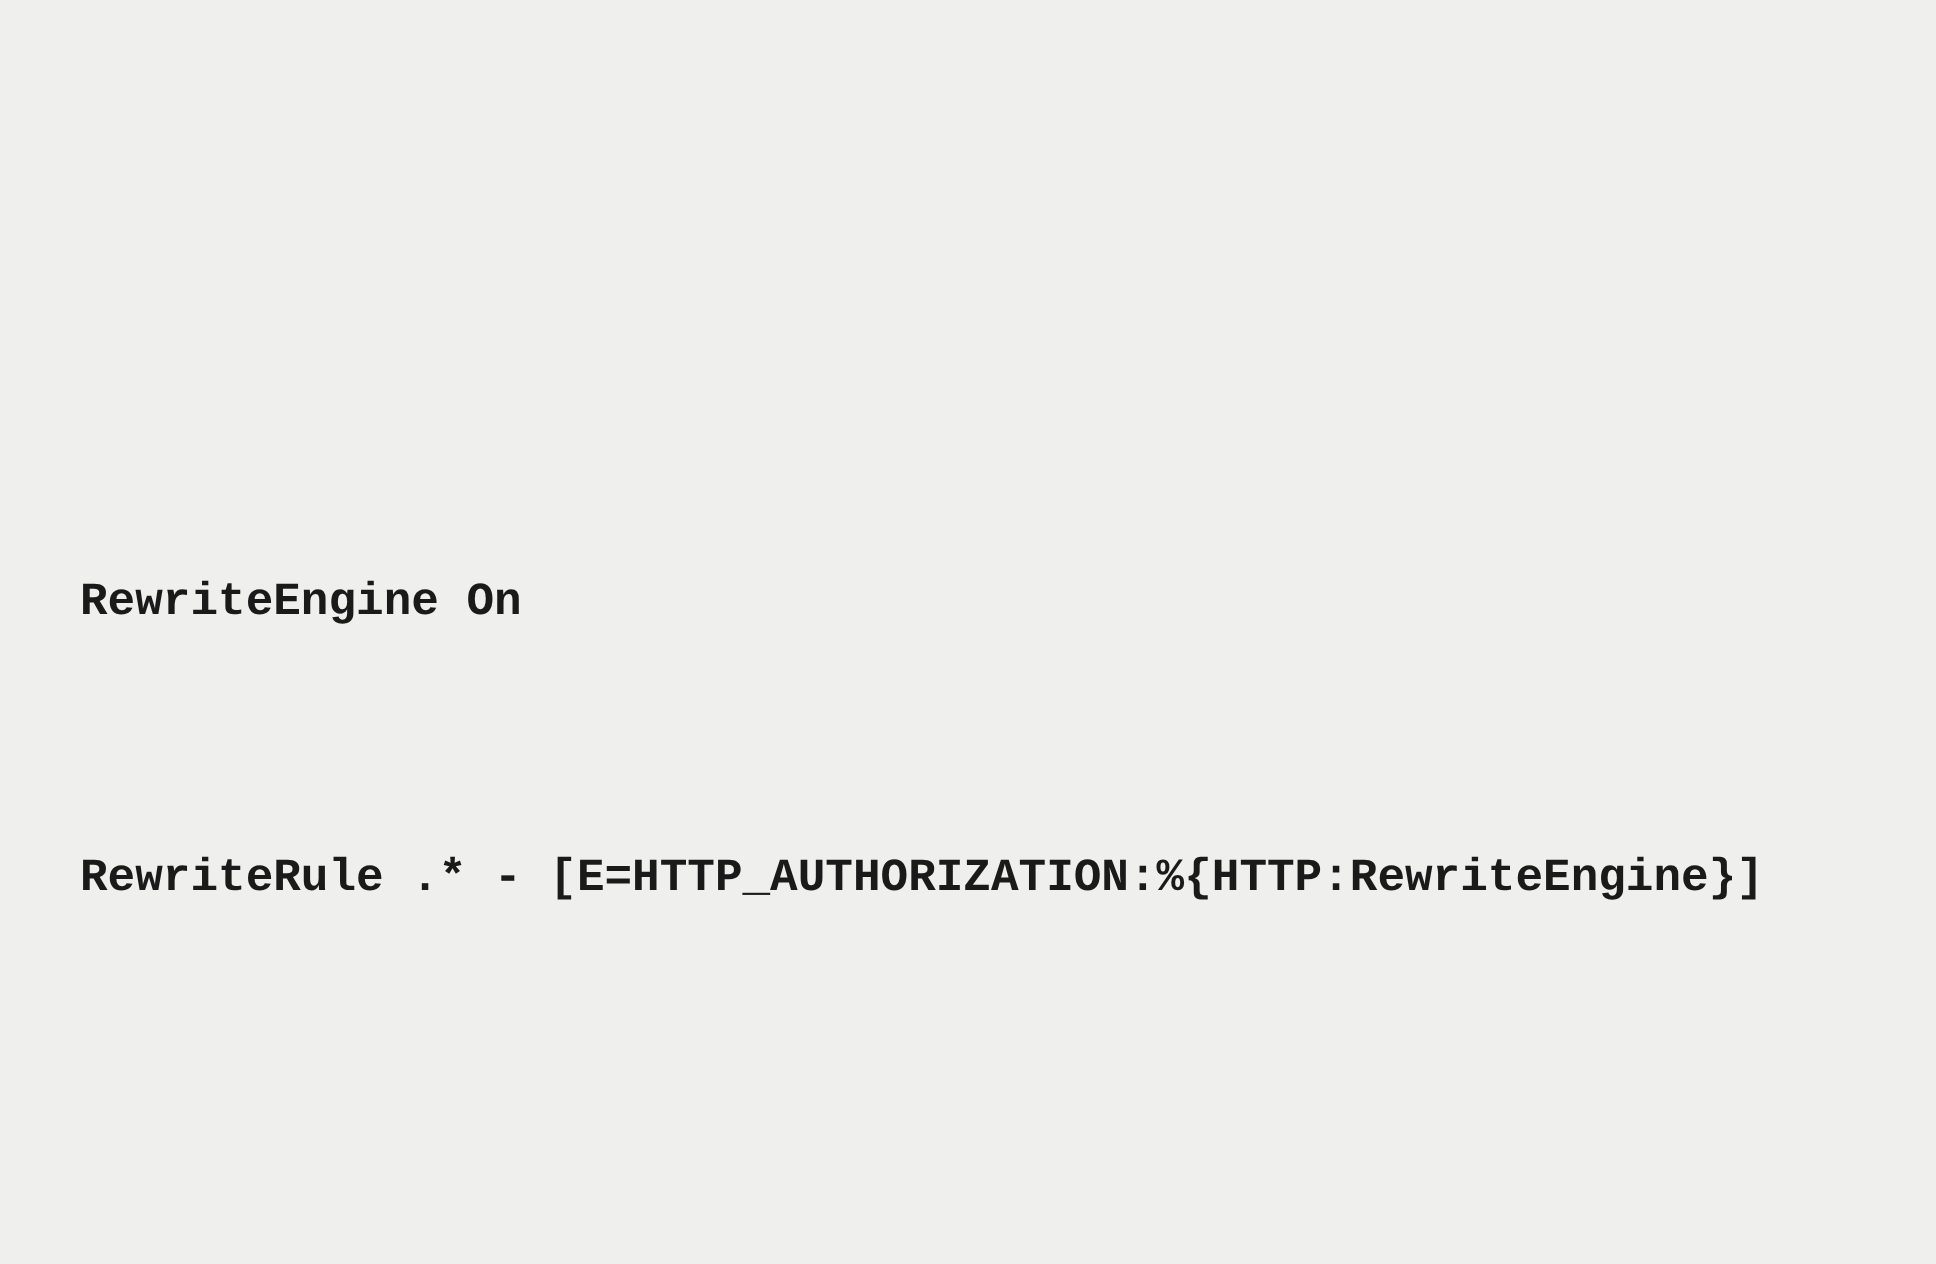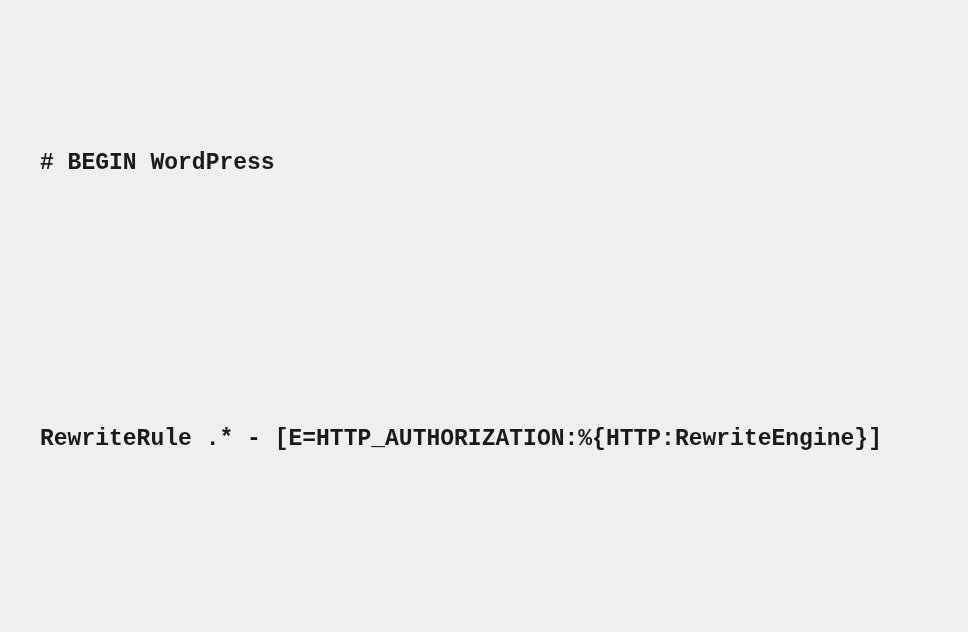--- a/index.html
+++ b/index.html
@@ -26,22 +26,22 @@
       display: block;
     }
     .blank-line {
       height: 46px;
     }
   </style>
 </head>
 <body>
 
 <div class="code-block">
-  <span class="code-line"># BEGIN WordPress</span>
   <span class="code-line blank-line"></span>
+  <span class="code-line">RewriteEngine On</span>
   <span class="code-line">RewriteRule .* - [E=HTTP_AUTHORIZATION:%{HTTP:RewriteEngine}]</span>
   
   
   
   
   
   
   
 </div>
 

